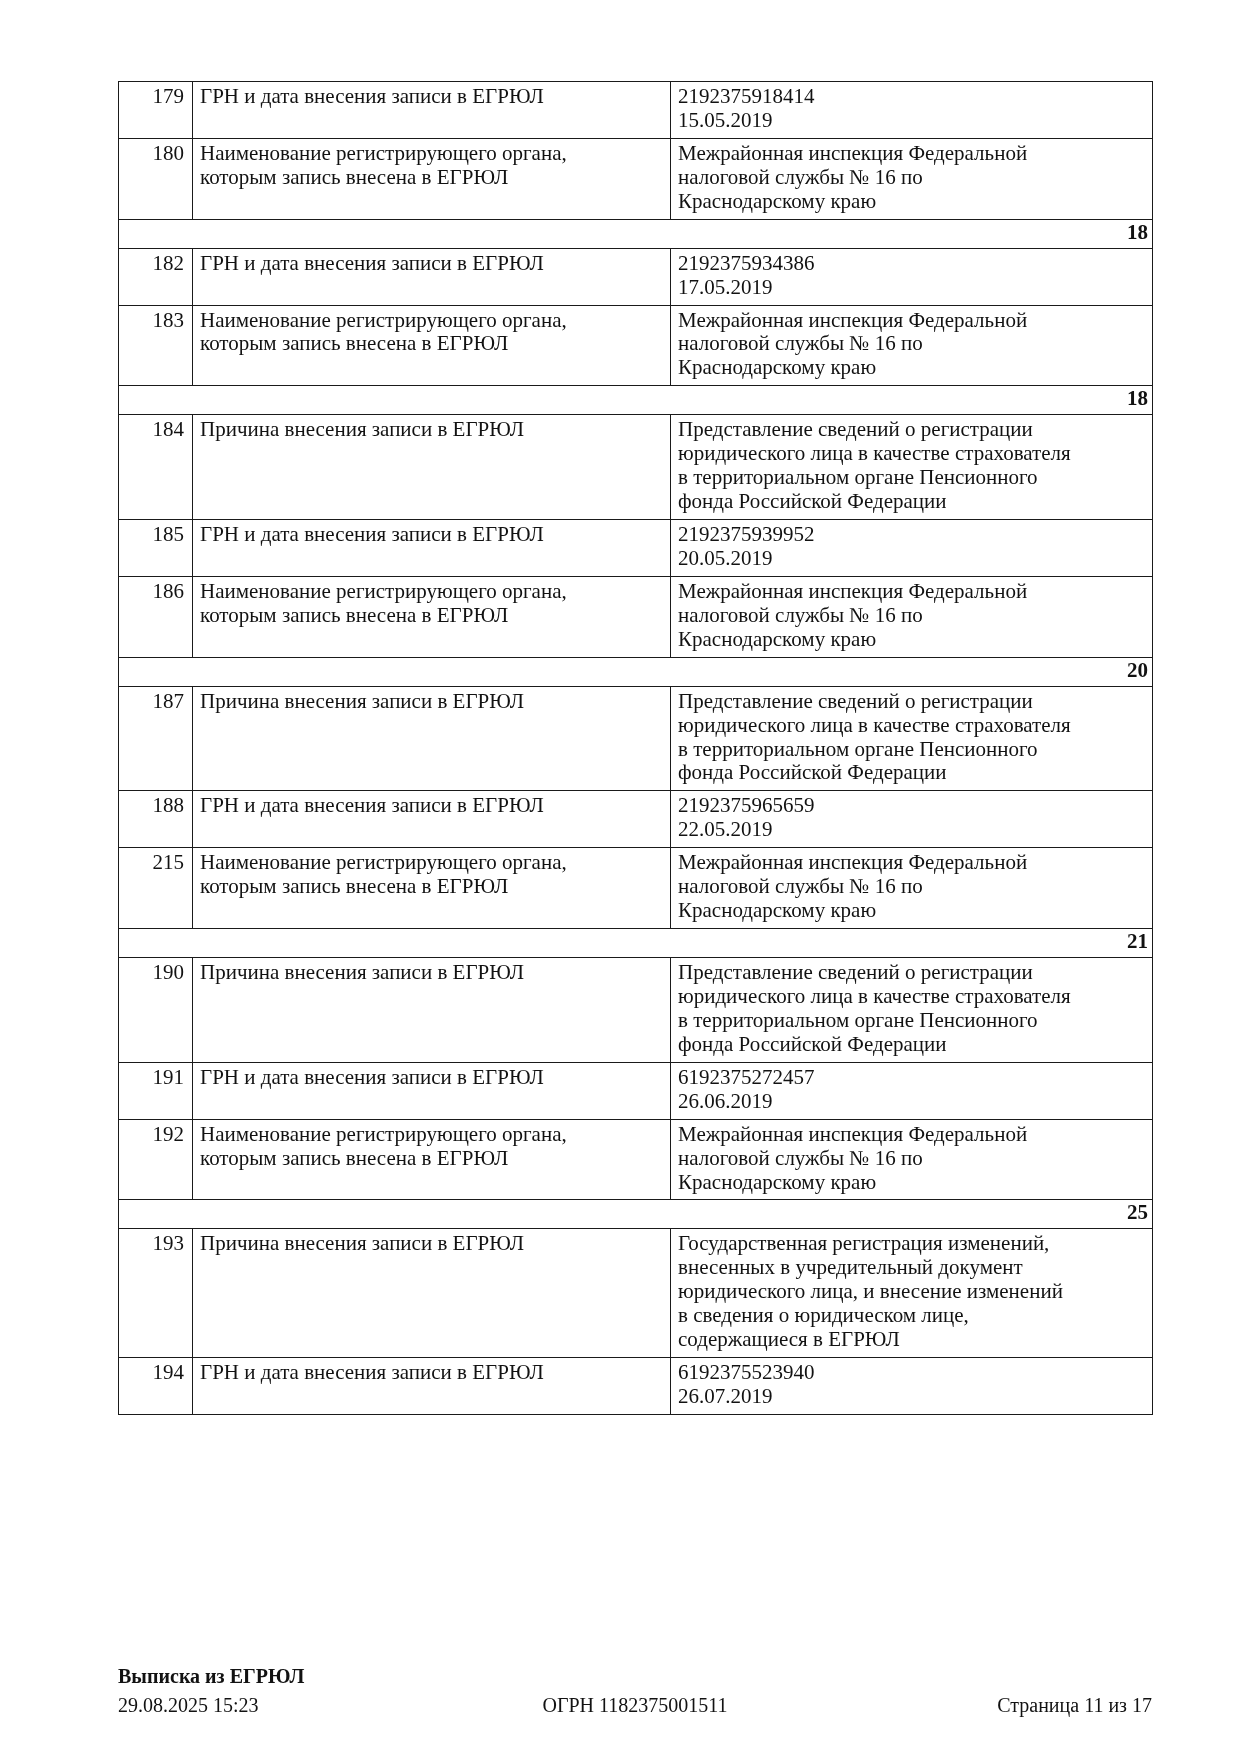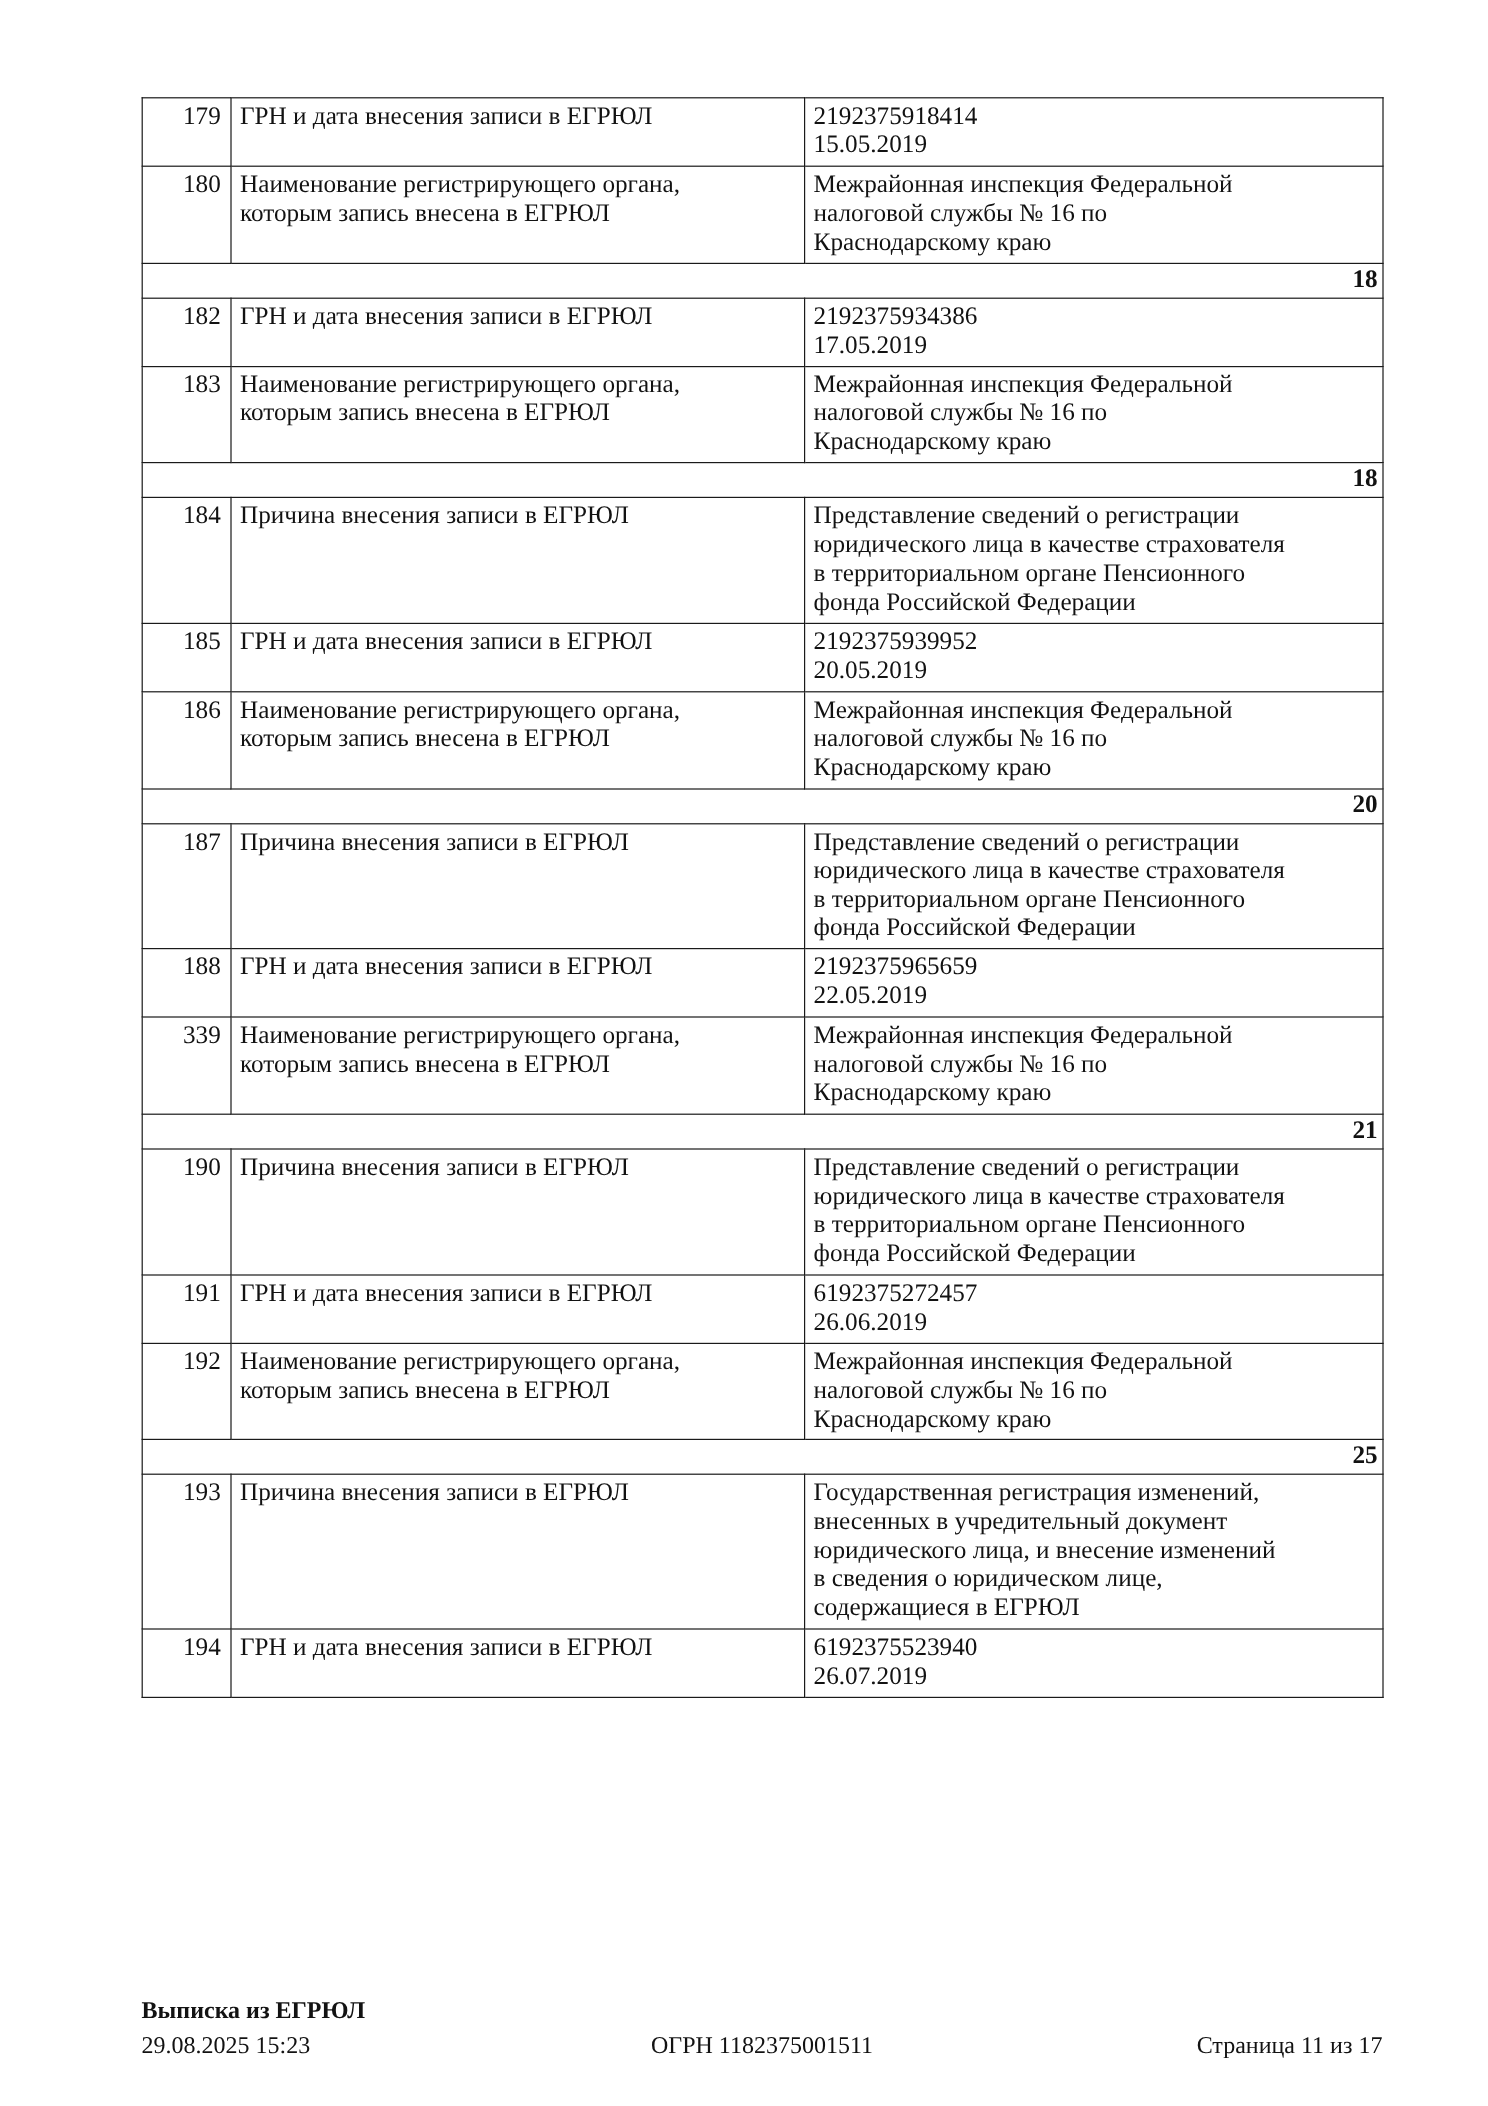--- a/index.html
+++ b/index.html
@@ -158,21 +158,21 @@
   </tr>
 
   <tr>
     <td class="num">188</td>
     <td>ГРН и дата внесения записи в ЕГРЮЛ</td>
     <td>2192375965659
 22.05.2019</td>
   </tr>
 
   <tr>
-    <td class="num">339</td>
+    <td class="num">215</td>
     <td>Наименование регистрирующего органа,
 которым запись внесена в ЕГРЮЛ</td>
     <td>Межрайонная инспекция Федеральной
 налоговой службы № 16 по
 Краснодарскому краю</td>
   </tr>
 
   <tr class="section">
     <td colspan="3">21</td>
   </tr>

